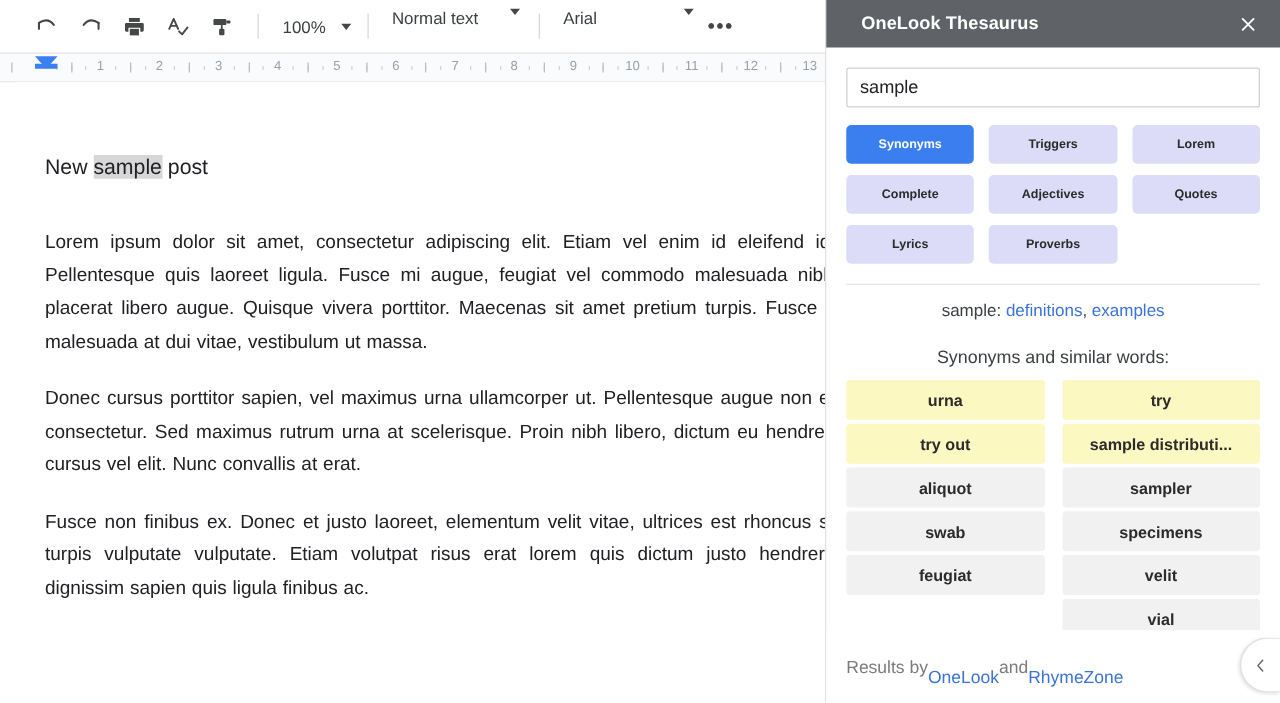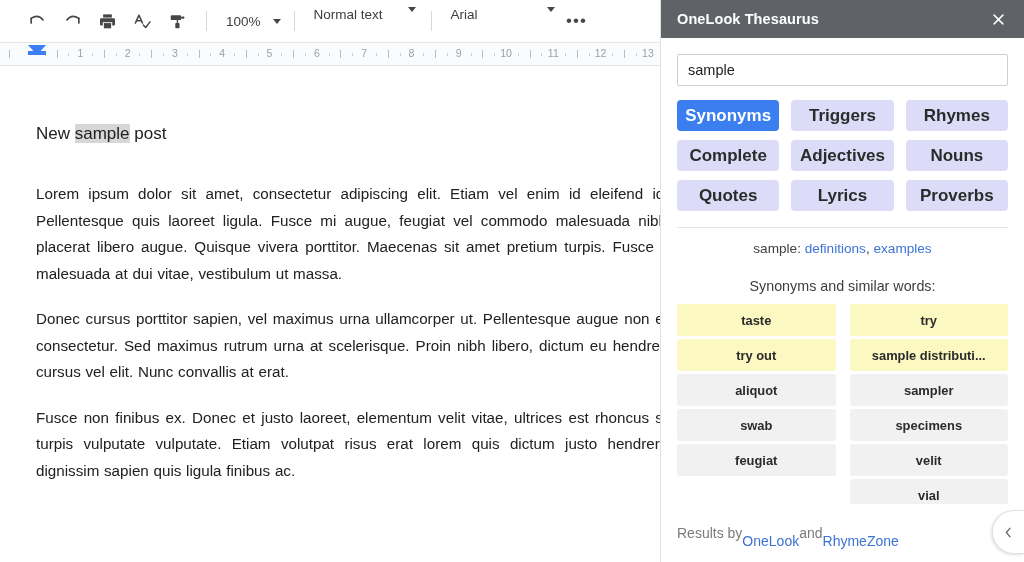--- a/index.html
+++ b/index.html
@@ -146,21 +146,21 @@
     width: 364px; height: 562px;
     background: #ffffff;
     border-left: 1px solid #e0e0e0;
     display: flex; flex-direction: column;
   }
   .panel-header {
     height: 38px;
     background: #5f6368;
     color: #ffffff;
     display: flex; align-items: center;
-    padding: 0 14px 0 16px;
+    padding: 0 14px 0 28px;
     flex: 0 0 auto;
   }
   .panel-title {
     font-size: 14.5px; font-weight: bold;
     letter-spacing: .1px;
     flex: 1;
   }
   .panel-close {
     width: 24px; height: 24px;
     display:flex; align-items:center; justify-content:center;
@@ -191,21 +191,21 @@
     display: grid;
     grid-template-columns: repeat(3, 1fr);
     gap: 9px 12px;
     margin-top: 14px;
   }
   .cat-btn {
     height: 31px;
     border-radius: 4px;
     background: #dcdcf8;
     color: #2b2b2b;
-    font-size: 17px;
+    font-size: 10px;
     font-weight: bold;
     display: flex; align-items: center; justify-content: center;
     cursor: pointer;
     user-select: none;
   }
   .cat-btn.active {
     background: #3b7ef0;
     color: #ffffff;
   }
   .divider {
@@ -445,42 +445,41 @@
 
     <div class="panel-body">
 
       <div class="search-row">
         <input class="search-input" type="text" value="sample" placeholder="Enter a word" style="">
       </div>
 
       <div class="cat-grid" id="cat-grid">
           <div class="cat-btn active">Synonyms</div>
           <div class="cat-btn">Triggers</div>
-          <div class="cat-btn">Rhymes</div>
+          <div class="cat-btn">Lorem</div>
           <div class="cat-btn">Complete</div>
           <div class="cat-btn">Adjectives</div>
-          <div class="cat-btn">Nouns</div>
           <div class="cat-btn">Quotes</div>
           <div class="cat-btn">Lyrics</div>
           <div class="cat-btn">Proverbs</div>
         </div>
 
       <div class="divider"></div>
 
       <div class="defline">
         <span>sample:</span>
         <a>definitions</a><span>,</span>
         <a>examples</a>
       </div>
 
       <div class="sectitle">Synonyms and similar words:</div>
 
       <div class="word-cols">
         <div class="word-col" id="col-left">
-            <div class="word-chip hl">taste</div>
+            <div class="word-chip hl">urna</div>
             <div class="word-chip hl">try out</div>
             <div class="word-chip">aliquot</div>
             <div class="word-chip">swab</div>
             <div class="word-chip">feugiat</div>
           </div>
         <div class="word-col" id="col-right">
             <div class="word-chip hl">try</div>
             <div class="word-chip hl">sample distributi...</div>
             <div class="word-chip">sampler</div>
             <div class="word-chip">specimens</div>

